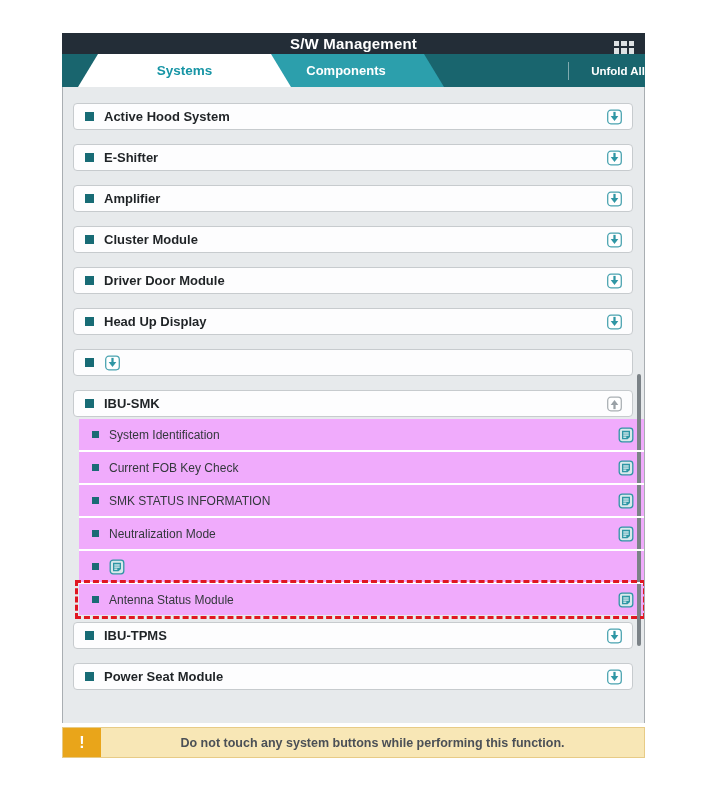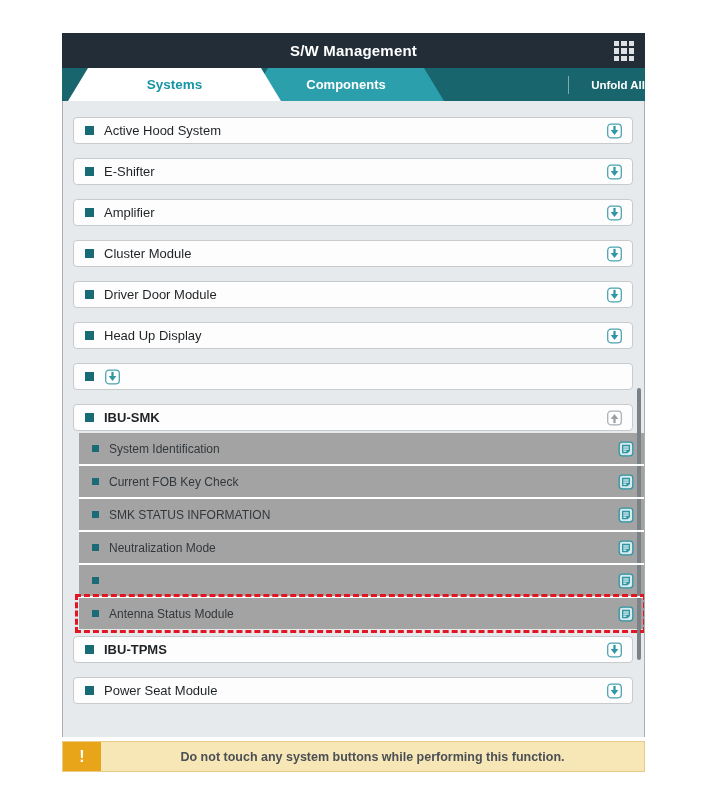--- a/index.html
+++ b/index.html
@@ -3,53 +3,53 @@
 <meta charset="utf-8">
 <style>
   html,body{margin:0;padding:0;}
   body{
     width:703px;height:804px;background:#ffffff;position:relative;overflow:hidden;
     font-family:"Liberation Sans",sans-serif;
   }
   .app{position:absolute;left:62px;top:33px;width:583px;}
 
   
-  .header{height:35px;background:#232d37;display:flex;align-items:center;position:relative;}
+  .header{height:21px;background:#232d37;display:flex;align-items:center;position:relative;}
   .title{flex:1;text-align:center;color:#ffffff;font-weight:bold;font-size:15px;letter-spacing:.2px;}
   .grid-icon{position:absolute;right:11px;top:8px;width:20px;height:20px;display:grid;
     grid-template-columns:repeat(3,1fr);grid-template-rows:repeat(3,1fr);gap:2px;cursor:pointer;}
   .grid-icon span{background:#dde1e3;}
 
   
   .tabbar{height:33px;background:#19656e;position:relative;}
   .tab{position:absolute;top:0;height:33px;display:flex;align-items:center;justify-content:center;
     font-weight:bold;cursor:pointer;}
   .tab-components{left:186px;width:196px;background:#2c9fac;color:#ffffff;font-size:13px;
     clip-path:polygon(20px 0,calc(100% - 20px) 0,100% 100%,0 100%);z-index:1;}
-  .tab-systems{left:6px;width:213px;background:#ffffff;color:#1795a5;font-size:13.5px;
+  .tab-systems{left:16px;width:213px;background:#ffffff;color:#1795a5;font-size:13.5px;
     clip-path:polygon(20px 0,calc(100% - 20px) 0,100% 100%,0 100%);z-index:2;}
   .unfold{position:absolute;right:0;top:0;height:33px;display:flex;align-items:center;
     gap:22px;cursor:pointer;}
   .unfold .divider{width:1px;height:18px;background:rgba(255,255,255,.45);}
   .unfold .label{color:#ffffff;font-weight:bold;font-size:11.5px;}
 
   
   .list{height:636px;background:#e7eaec;border-left:1px solid #a9aeb2;border-right:1px solid #a9aeb2;
     padding-top:16px;box-sizing:border-box;position:relative;overflow:hidden;}
   .sys-row{width:560px;margin:0 0 14px 10px;height:27px;background:#fdfdfe;border:1px solid #c7cbce;
     border-radius:4px;display:flex;align-items:center;box-sizing:border-box;cursor:pointer;}
   .sys-row.expanded{margin-bottom:2px;}
   .bullet{width:9px;height:9px;background:#176b75;margin:0 10px 0 11px;flex:0 0 auto;}
-  .sys-label{font-size:13px;color:#1f2326;flex:1;font-weight:400;}
+  .sys-label{font-size:13px;color:#1f2326;flex:1;font-weight:700;}
   .sys-row.bold .sys-label{font-weight:bold;}
   .row-icon{margin-right:9px;display:flex;align-items:center;cursor:pointer;}
 
-  .sub-list{width:565px;margin-left:16px;margin-bottom:7px;background:#a3a3a3;}
+  .sub-list{width:565px;margin-left:16px;margin-bottom:7px;background:#f0abfc;}
   .sub-row{height:31px;display:flex;align-items:center;position:relative;cursor:pointer;}
-  .sub-row + .sub-row{border-top:2px solid #ffffff;justify-content:space-between;}
+  .sub-row + .sub-row{border-top:2px solid #ffffff;}
   .sub-bullet{width:7px;height:7px;background:#1a6b75;margin:0 10px 0 13px;flex:0 0 auto;}
   .sub-label{font-size:12px;color:#33383c;flex:1;}
   .sub-row .row-icon{margin-right:10px;}
   .dash-outline{position:absolute;left:-4px;right:-2px;top:-4px;bottom:-4px;
     border:3px dashed #e01722;pointer-events:none;z-index:3;}
 
   .scroll-thumb{position:absolute;right:3px;top:287px;width:4px;height:272px;
     background:#7b8287;border-radius:2px;cursor:pointer;}
 
   

